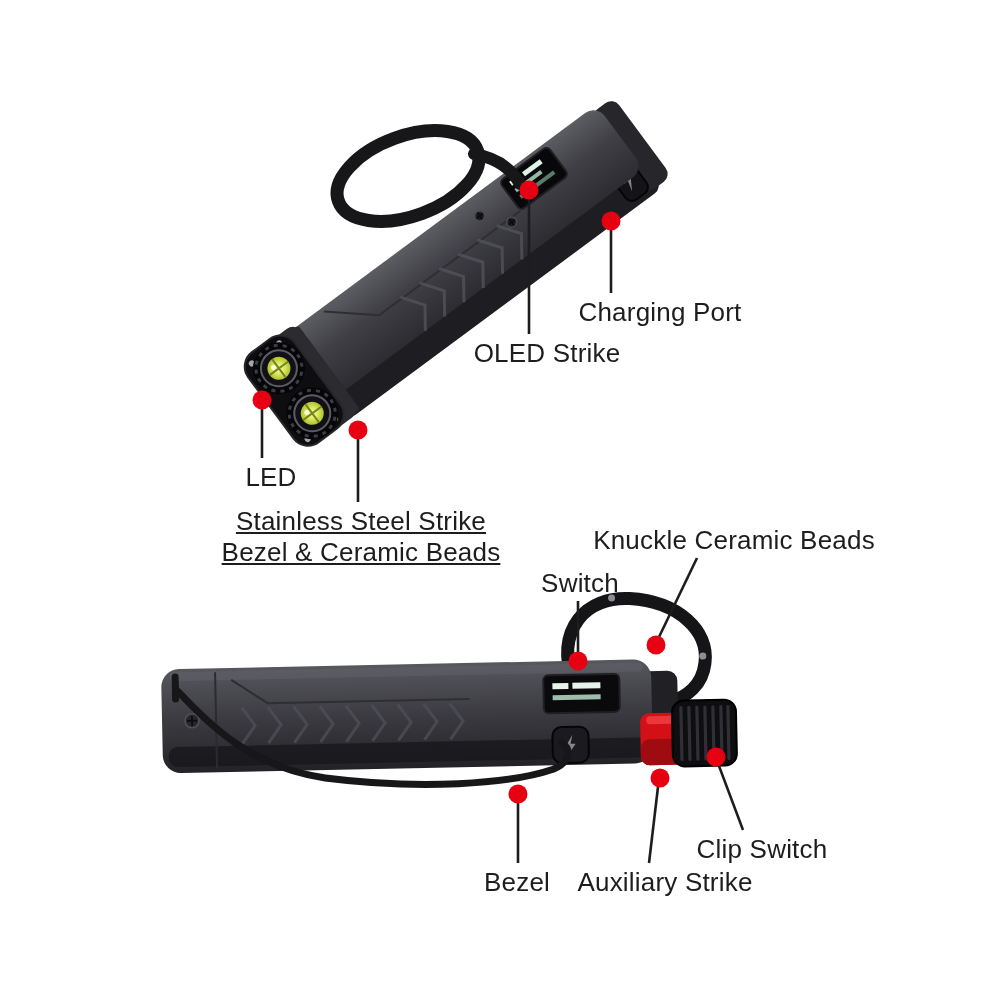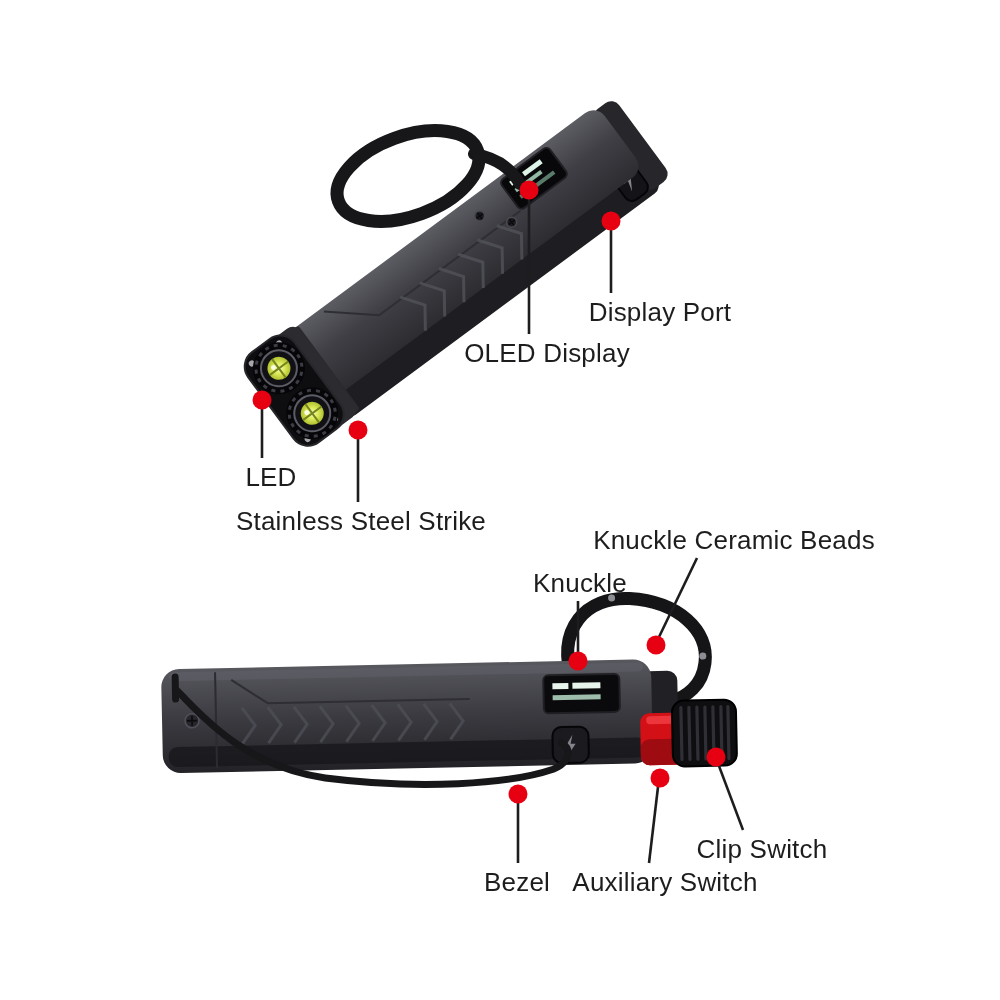--- a/index.html
+++ b/index.html
@@ -16,21 +16,21 @@
   .label {
     position: absolute;
     transform: translateX(-50%);
     font-size: 26px;
     line-height: 1.18;
     color: var(--text-color, #1d1d1f);
     white-space: nowrap;
     text-align: center;
     letter-spacing: 0.2px;
   }
-  .label span { display: block; }
+  .label span { display: block; text-decoration: underline; }
   .cl { stroke: var(--line-color, #1d1d1f); stroke-width: 2.6; }
   .cd { fill: var(--marker-red, #e60012); }
 </style>
 </head>
 <body>
 
 <div id="canvas">
 
   <svg id="scene" width="1000" height="1000" viewBox="0 0 1000 1000" xmlns="http://www.w3.org/2000/svg">
     <defs>
@@ -207,26 +207,27 @@
       <circle class="cd" cx="358" cy="430" r="9.5"></circle>
       <circle class="cd" cx="656" cy="645" r="9.5"></circle>
       <circle class="cd" cx="578" cy="661" r="9.5"></circle>
       <circle class="cd" cx="716" cy="757" r="9.5"></circle>
       <circle class="cd" cx="660" cy="778" r="9.5"></circle>
       <circle class="cd" cx="518" cy="794" r="9.5"></circle>
     </g>
   </svg>
 
   <div>
-    <div class="label" style="left:660px; top:297px">Display Port</div>
-    <div class="label" style="left:547px; top:338px">OLED Display</div>
+    <div class="label" style="left:660px; top:297px">Charging Port</div>
+    <div class="label" style="left:547px; top:338px">OLED Strike</div>
     <div class="label" style="left:271px; top:462px">LED</div>
     <div class="label" style="left:361px; top:506px">
       <span>Stainless Steel Strike</span>
+      <span>Bezel &amp; Ceramic Beads</span>
     </div>
     <div class="label" style="left:734px; top:525px">Knuckle Ceramic Beads</div>
-    <div class="label" style="left:580px; top:568px">Knuckle</div>
+    <div class="label" style="left:580px; top:568px">Switch</div>
     <div class="label" style="left:762px; top:834px">Clip Switch</div>
-    <div class="label" style="left:665px; top:867px">Auxiliary Switch</div>
+    <div class="label" style="left:665px; top:867px">Auxiliary Strike</div>
     <div class="label" style="left:517px; top:867px">Bezel</div>
   </div>
 
 </div>
 
 </body></html>

